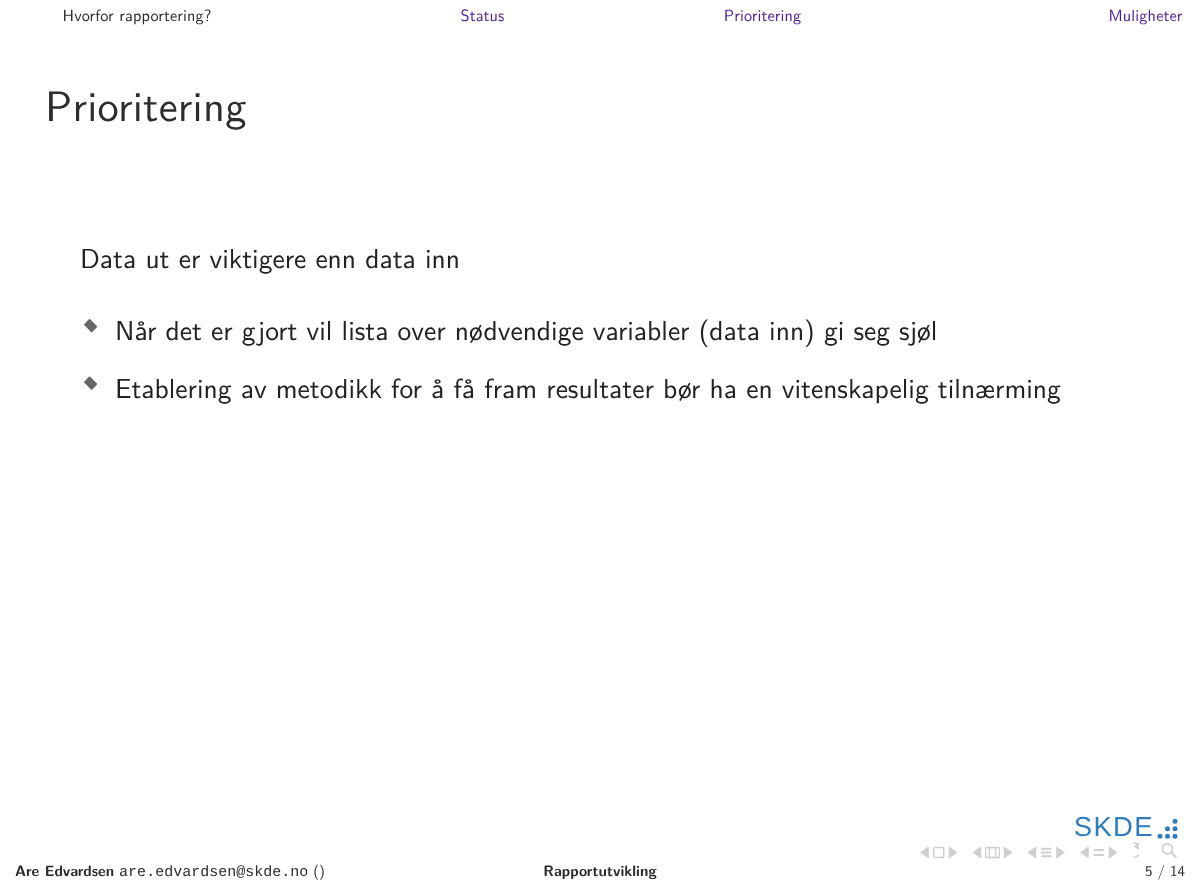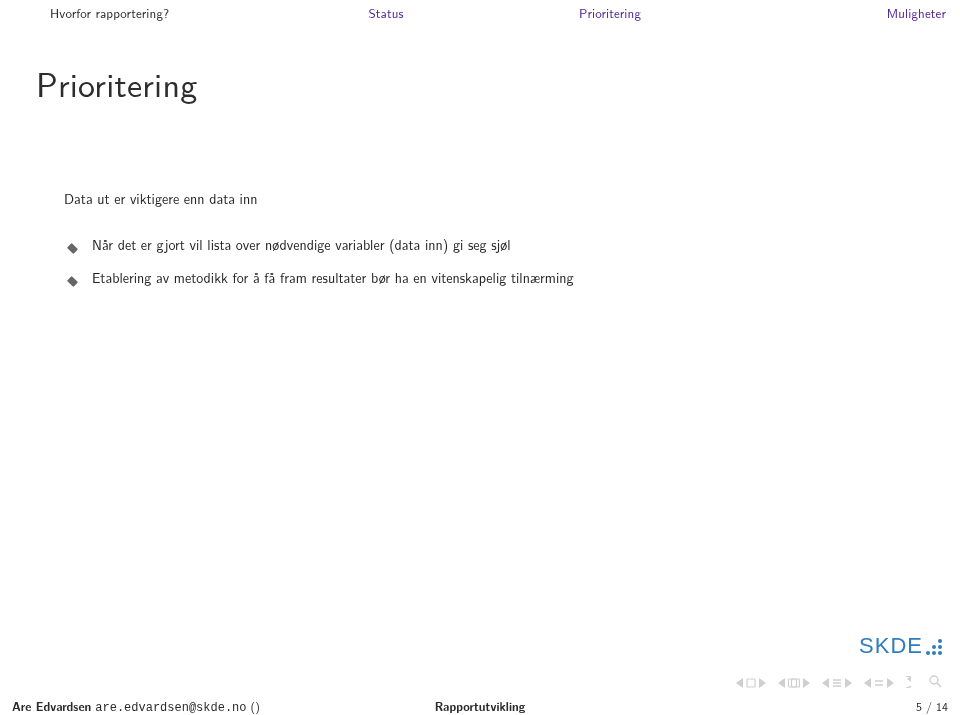--- a/index.html
+++ b/index.html
@@ -34,21 +34,21 @@
   .slide-title {
     font-size: 34px;
     font-weight: 400;
     color: #2d2d2d;
     padding: 36px 0 0 36px;
     letter-spacing: 0.2px;
   }
 
   .body-area {
     padding: 80px 64px 0 64px;
-    font-size: 14px;
+    font-size: 22px;
     line-height: 1.55;
   }
 
   .intro-line { margin-bottom: 18px; }
 
   ul.bullets {
     list-style: none;
     margin: 0;
     padding: 0;
   }
@@ -67,21 +67,21 @@
     border-radius: 1px;
   }
 
   .footer {
     position: absolute;
     left: 0;
     right: 0;
     bottom: 0;
     height: 28px;
     display: flex;
-    align-items: flex-end;
+    align-items: flex-start;
     font-size: 12px;
     color: #2b2b2b;
     padding: 0 12px;
   }
   .footer-left {
     flex: 0 0 auto;
   }
   .footer-left .email { font-family: "Courier New", monospace; font-size: 12px; }
   .footer-center {
     position: absolute;
@@ -90,21 +90,21 @@
     font-weight: 400;
   }
   .footer-right {
     margin-left: auto;
     font-size: 12px;
   }
 
   .logo-block {
     position: absolute;
     right: 18px;
-    bottom: 56px;
+    bottom: 40px;
     text-align: right;
   }
   .logo-text {
     font-family: "Segoe UI", Arial, sans-serif;
     font-size: 22px;
     font-weight: 400;
     letter-spacing: 1px;
     color: #2F7CBF;
     display: flex;
     align-items: center;

